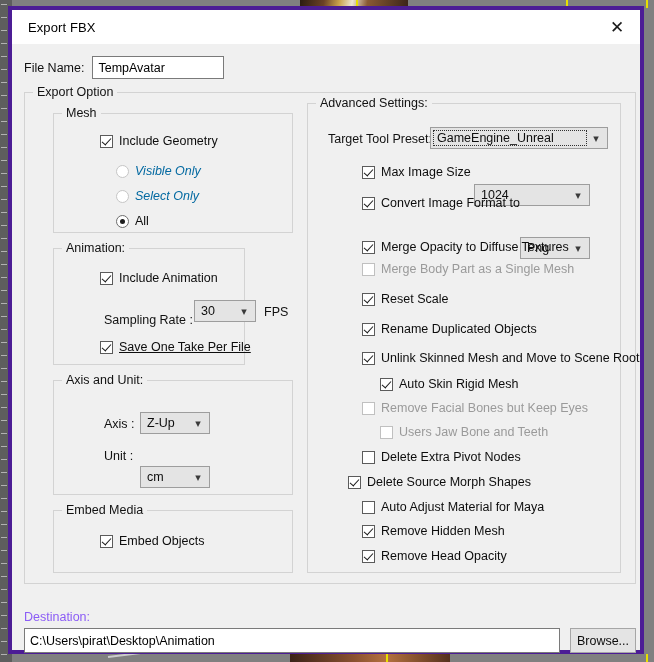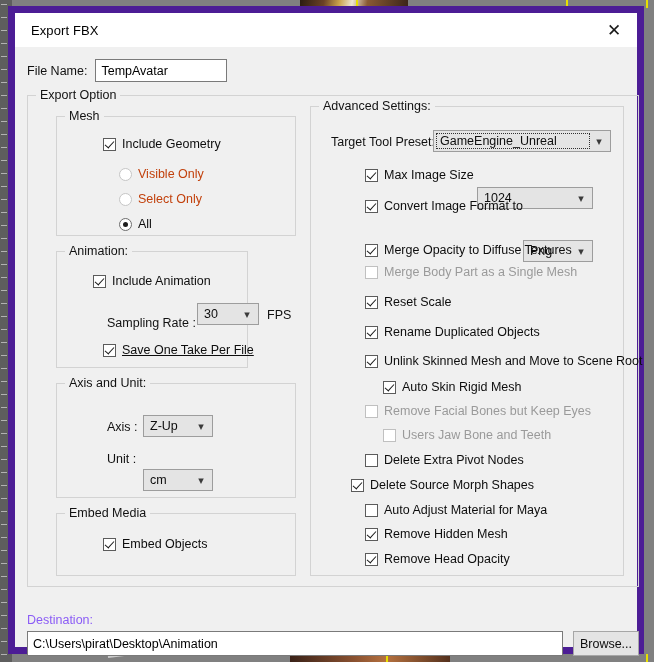--- a/index.html
+++ b/index.html
@@ -32,21 +32,21 @@
   }
   #bg .tick { position:absolute; width:2px; height:8px; background:#e8e000; }
   #bg .streak {
     position:absolute; height:2px; background:#d8d8d8; transform-origin:left center; opacity:.85;
   }
 
   
   #dialog {
     position:absolute; left:8px; top:6px;
     width:636px; height:648px;
-    border:7px solid #4c1d95;
+    border:4px solid #4c1d95;
     background:#f0f0f0;
     box-sizing:border-box;
     display:flex; flex-direction:column;
   }
   .titlebar {
     height:34px; background:#ffffff; flex:0 0 auto;
     display:flex; align-items:center; position:relative;
     box-sizing:border-box;
   }
   .titlebar .title {
@@ -109,21 +109,21 @@
   .chk.disabled .box { border-color:#c0c0c0; background:#fff; }
 
   .rad .circle {
     width:13px; height:13px; border:1px solid #6d6d6d; border-radius:50%;
     background:#fff; box-sizing:border-box; position:relative; flex:0 0 auto;
   }
   .rad.checked .circle::after {
     content:""; position:absolute; left:3px; top:3px; width:5px; height:5px;
     border-radius:50%; background:#1d1d1d;
   }
-  .rad.disabled { color:#c2410c; }
+  .rad.disabled { color:#0369a1;font-style:italic; }
   .rad.disabled .circle { border-color:#c6c6c6; }
 
   
   .combo {
     border:1px solid #9d9d9d; background:#e4e4e4;
     height:22px; display:flex; align-items:center;
     box-sizing:border-box; position:relative;
     font-size:12.5px; color:#0d0d0d;
   }
   .combo .val { padding-left:6px; flex:1 1 auto; overflow:hidden; white-space:nowrap; }
@@ -254,21 +254,21 @@
 
         <div class="rad checked inner-abs" style="left:62px; top:100px;">
           <span class="circle"></span>
           <span>All</span>
         </div>
       </div>
 
       <div class="group" id="grp-animation">
         <span class="legend">Animation:</span>
 
-        <div class="chk checked inner-abs" style="left:36px; top:22px;align-items:center;">
+        <div class="chk checked inner-abs" style="left:46px; top:22px;align-items:center;">
           <span class="box"></span>
           <span>Include Animation</span>
         </div>
 
         <span class="lbl inner-abs" style="left:50px; top:56px;margin-top:8px;">Sampling Rate :</span>
         <div class="combo inner-abs" style="left:140px; top:51px; width:62px;">
           <span class="val">30</span>
           <span class="arrow">▾</span>
         </div>
         <span class="lbl inner-abs" style="left:210px; top:56px;">FPS</span>

